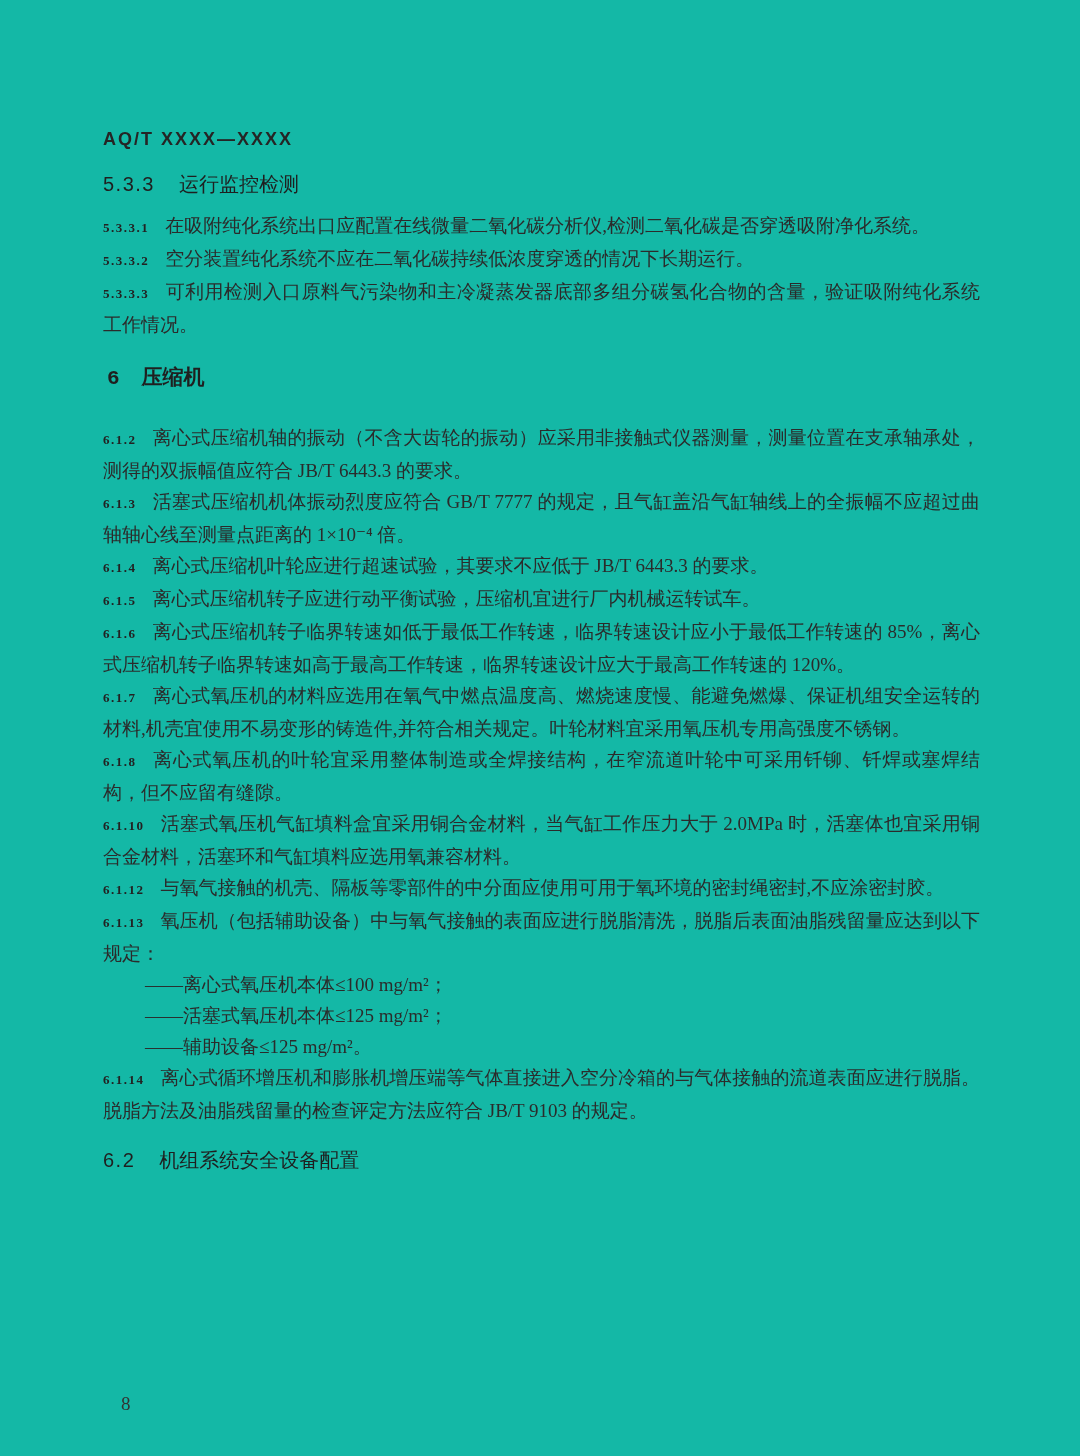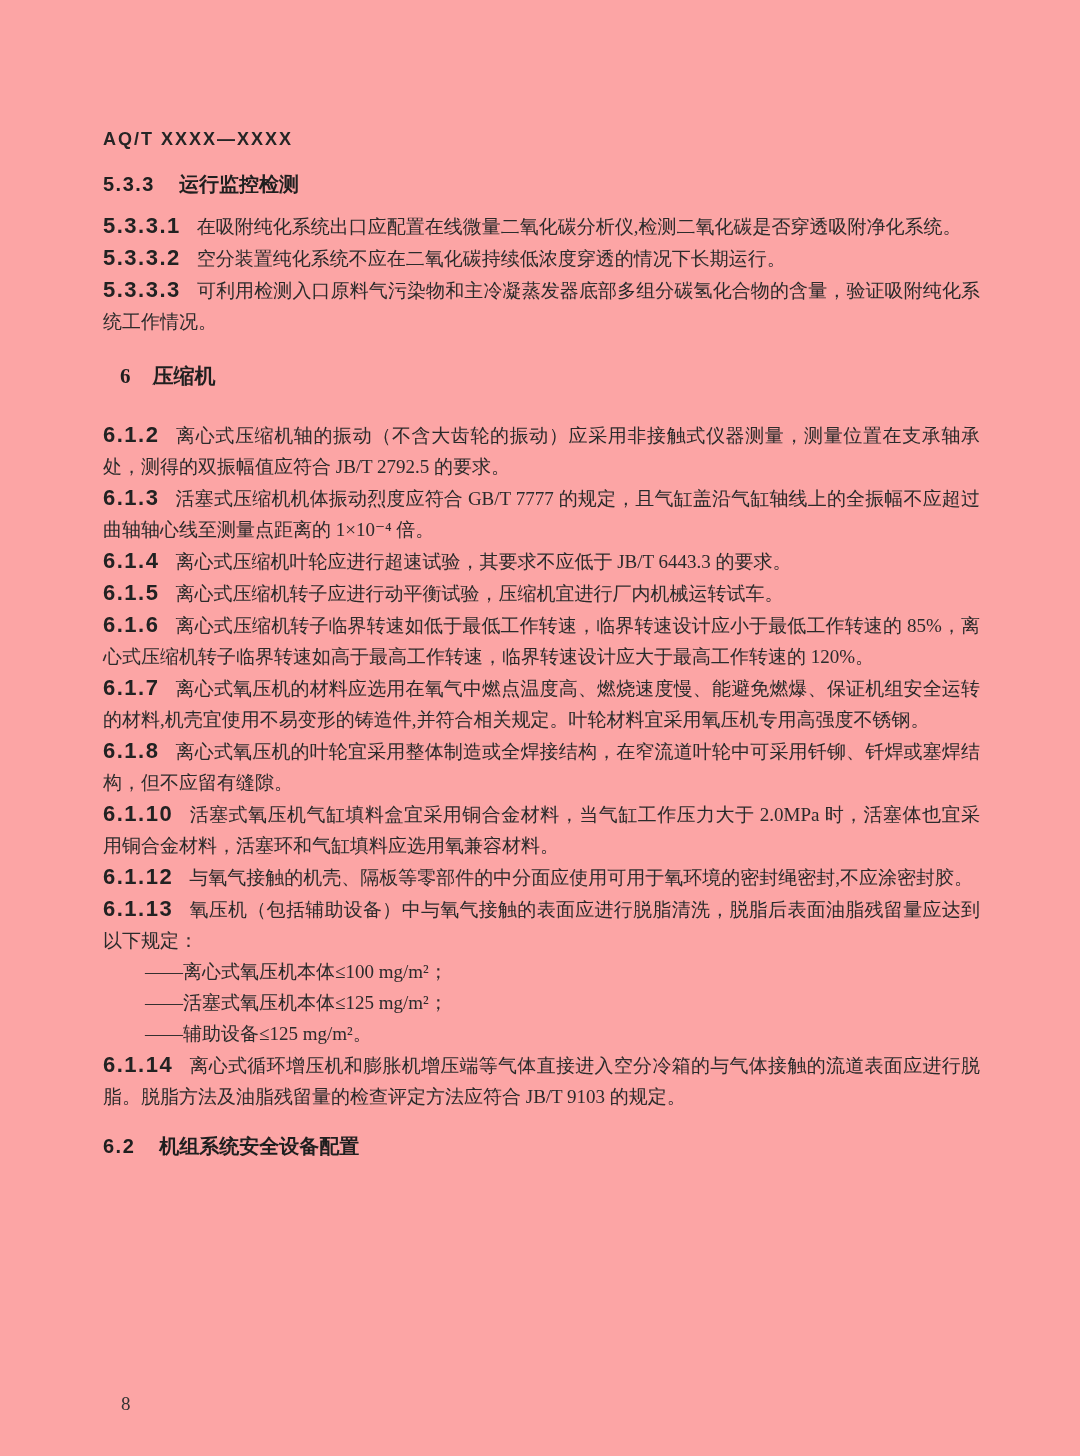--- a/index.html
+++ b/index.html
@@ -5,70 +5,70 @@
   html, body {
     margin: 0;
     padding: 0;
     background: #ffffff;
   }
   .page {
     position: relative;
     width: 1080px;
     height: 1456px;
     margin: 0 auto;
-    background: #fca5a5;
+    background: #14b8a6;
     box-sizing: border-box;
     padding: 128px 100px 0 103px;
     overflow: hidden;
     color: #2b2b2b;
     font-family: "Liberation Serif", "DejaVu Serif", serif;
     font-size: 19px;
   }
   .std-header {
     font-family: "Liberation Sans", "DejaVu Sans", sans-serif;
     font-size: 18px;
     font-weight: 600;
     letter-spacing: 2px;
     color: #252525;
     line-height: 22px;
   }
   .doc-body { text-align: justify; }
 
   
   .clause-heading {
     font-family: "Liberation Sans", "DejaVu Sans", sans-serif;
-    font-weight: bold;
+    font-weight: normal;
     font-size: 20px;
     line-height: 28px;
     color: #1f1f1f;
     margin: 20px 0 12px 0;
     text-align: left;
   }
   
   .chapter-heading {
-    font-family: Liberation Serif, serif;
+    font-family: Liberation Mono, monospace;
     font-weight: bold;
     font-size: 21px;
     line-height: 30px;
     color: #1f1f1f;
-    margin: 24px 0 28px 17px;
+    margin: 24px 0 28px 4px;
     text-align: left;
   }
   .chapter-heading .num { margin-right: 22px; }
   .clause-heading .num { margin-right: 24px; letter-spacing: 1.5px; }
 
   
   .clause {
     line-height: 31px;
     margin: 0;
   }
   .clause .num {
-    font-family: Liberation Sans, sans-serif;
+    font-family: Liberation Serif, serif;
     font-weight: 600;
-    font-size: 22px;
+    font-size: 13px;
     color: #222222;
     letter-spacing: 1.5px;
     margin-right: 16px;
     white-space: nowrap;
   }
   .list-item {
     line-height: 31px;
     padding-left: 42px;
     margin: 0;
   }
@@ -86,21 +86,21 @@
 
 <div class="page">
   <div class="std-header">AQ/T XXXX—XXXX</div>
 
   <div class="doc-body">
       <div class="clause-heading"><span class="num">5.3.3</span><span class="txt">运行监控检测</span></div>
       <div class="clause"><span class="num">5.3.3.1</span><span class="txt">在吸附纯化系统出口应配置在线微量二氧化碳分析仪,检测二氧化碳是否穿透吸附净化系统。</span></div>
       <div class="clause"><span class="num">5.3.3.2</span><span class="txt">空分装置纯化系统不应在二氧化碳持续低浓度穿透的情况下长期运行。</span></div>
       <div class="clause"><span class="num">5.3.3.3</span><span class="txt">可利用检测入口原料气污染物和主冷凝蒸发器底部多组分碳氢化合物的含量，验证吸附纯化系统工作情况。</span></div>
       <div class="chapter-heading"><span class="num">6</span><span class="txt">压缩机</span></div>
-      <div class="clause"><span class="num">6.1.2</span><span class="txt">离心式压缩机轴的振动（不含大齿轮的振动）应采用非接触式仪器测量，测量位置在支承轴承处，测得的双振幅值应符合 JB/T 2792.5 的要求。</span></div>
+      <div class="clause"><span class="num">6.1.2</span><span class="txt">离心式压缩机轴的振动（不含大齿轮的振动）应采用非接触式仪器测量，测量位置在支承轴承处，测得的双振幅值应符合 JB/T 6443.3 的要求。</span></div>
       <div class="clause"><span class="num">6.1.3</span><span class="txt">活塞式压缩机机体振动烈度应符合 GB/T 7777 的规定，且气缸盖沿气缸轴线上的全振幅不应超过曲轴轴心线至测量点距离的 1×10⁻⁴ 倍。</span></div>
       <div class="clause"><span class="num">6.1.4</span><span class="txt">离心式压缩机叶轮应进行超速试验，其要求不应低于 JB/T 6443.3 的要求。</span></div>
       <div class="clause"><span class="num">6.1.5</span><span class="txt">离心式压缩机转子应进行动平衡试验，压缩机宜进行厂内机械运转试车。</span></div>
       <div class="clause"><span class="num">6.1.6</span><span class="txt">离心式压缩机转子临界转速如低于最低工作转速，临界转速设计应小于最低工作转速的 85%，离心式压缩机转子临界转速如高于最高工作转速，临界转速设计应大于最高工作转速的 120%。</span></div>
       <div class="clause"><span class="num">6.1.7</span><span class="txt">离心式氧压机的材料应选用在氧气中燃点温度高、燃烧速度慢、能避免燃爆、保证机组安全运转的材料,机壳宜使用不易变形的铸造件,并符合相关规定。叶轮材料宜采用氧压机专用高强度不锈钢。</span></div>
       <div class="clause"><span class="num">6.1.8</span><span class="txt">离心式氧压机的叶轮宜采用整体制造或全焊接结构，在窄流道叶轮中可采用钎铆、钎焊或塞焊结构，但不应留有缝隙。</span></div>
       <div class="clause"><span class="num">6.1.10</span><span class="txt">活塞式氧压机气缸填料盒宜采用铜合金材料，当气缸工作压力大于 2.0MPa 时，活塞体也宜采用铜合金材料，活塞环和气缸填料应选用氧兼容材料。</span></div>
       <div class="clause"><span class="num">6.1.12</span><span class="txt">与氧气接触的机壳、隔板等零部件的中分面应使用可用于氧环境的密封绳密封,不应涂密封胶。</span></div>
       <div class="clause"><span class="num">6.1.13</span><span class="txt">氧压机（包括辅助设备）中与氧气接触的表面应进行脱脂清洗，脱脂后表面油脂残留量应达到以下规定：</span></div>
       <div class="list-item"><span class="txt">——离心式氧压机本体≤100 mg/m²；</span></div>

